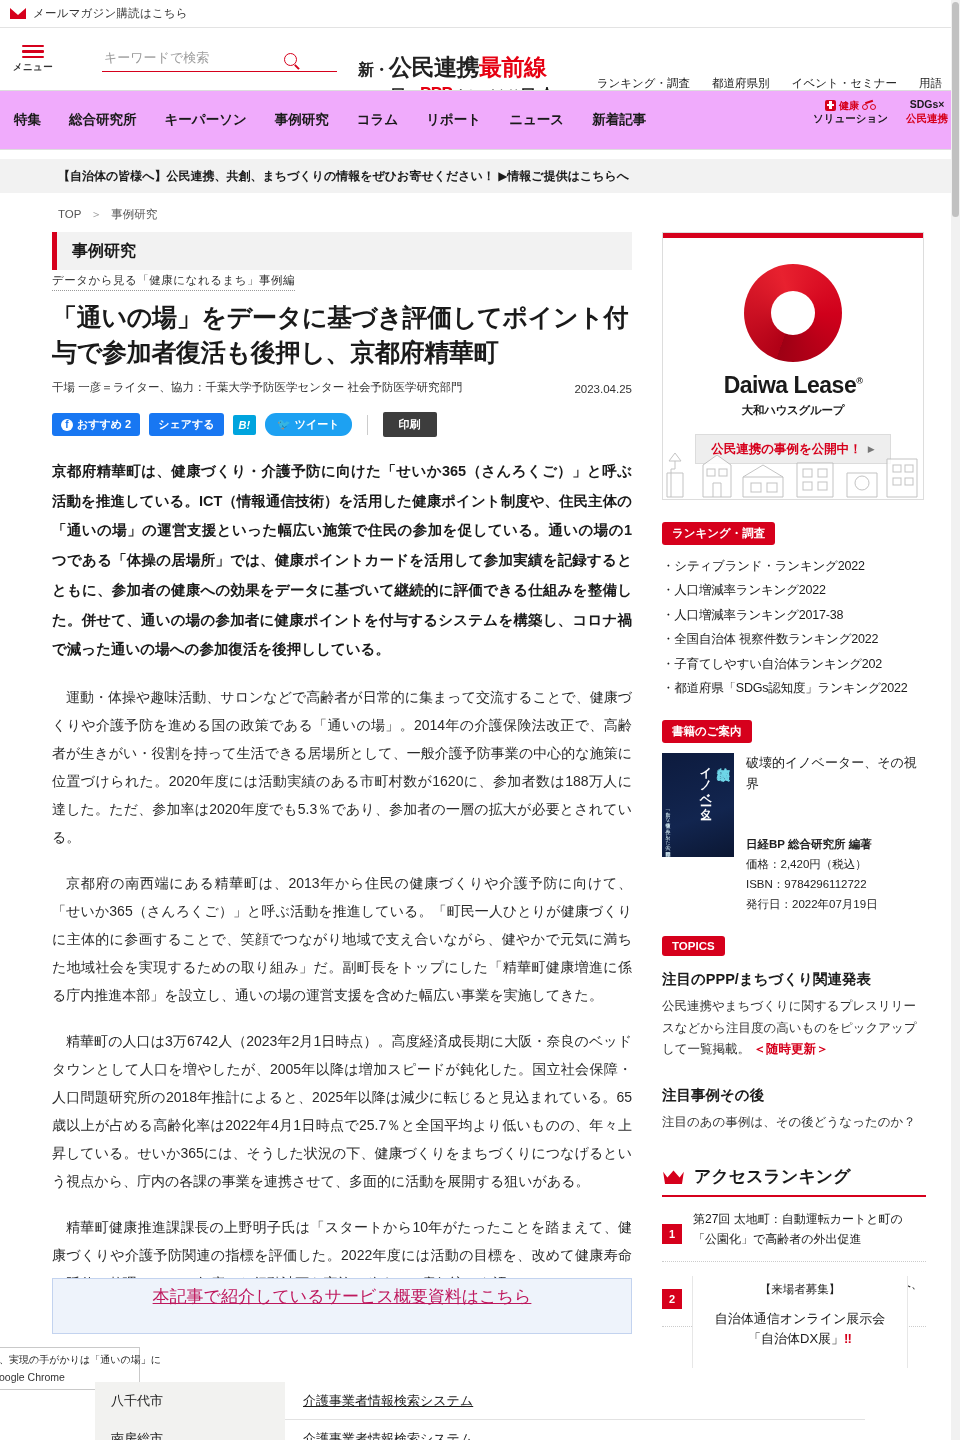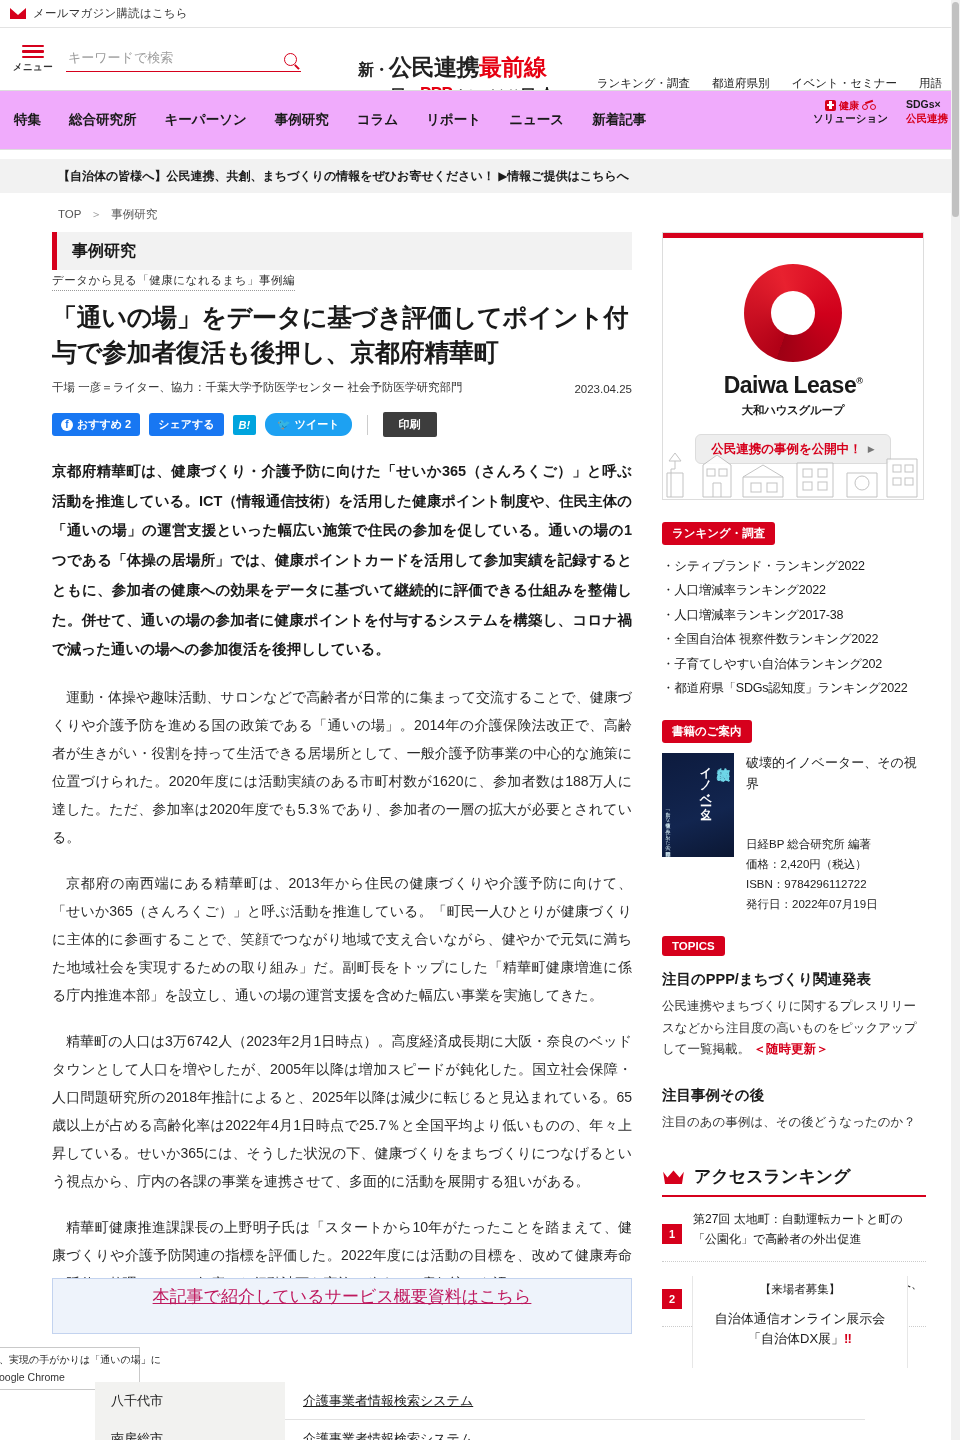--- a/index.html
+++ b/index.html
@@ -29,21 +29,21 @@
   
   .header { height: 62px; display:flex; align-items:center; position:relative; background:#fff; }
   .menu-btn { width: 54px; text-align:center; margin-left: 6px; }
   .hamburger { width: 22px; height: 14px; margin: 0 auto 2px; position:relative; }
   .hamburger i { display:block; height:2.5px; background:#d6001c; margin-bottom:3px; border-radius:1px; }
   .menu-label { font-size: 9.5px; color:#333; font-weight:bold; letter-spacing:.5px; }
   .search-wrap { position: relative; width: 235px; margin-left: 6px; }
   .search-input {
     width: 100%; border: none; border-bottom: 1.4px solid #d6001c;
     font-size: 13px; padding: 4px 24px 6px 2px; color:#333; outline:none;
-    background: transparent; font-family: inherit;
+    background: transparent; font-family: inherit; margin-left: 36px;
   }
   .search-input::placeholder { color:#9b9b9b; }
   .search-icon { position:absolute; right:4px; bottom:6px; width:13px; height:13px;
     border:1.8px solid #d6001c; border-radius:50%; }
   .search-icon::after { content:""; position:absolute; right:-4px; bottom:-3px; width:6px; height:1.8px;
     background:#d6001c; transform: rotate(45deg); }
 
   .logo { position:absolute; left: 358px; top: 28px; width: 220px; text-align:left; }
   .logo-main { font-size: 23px; font-weight: bold; letter-spacing: -0.5px; white-space:nowrap; line-height:1; }
   .logo-main .sm { font-size: 16px; }
@@ -56,21 +56,21 @@
   .top-links { position:absolute; right: 18px; top: 48px; display:flex; gap: 22px; }
   .top-links a { font-size: 11.5px; color:#222; text-decoration:none;
     border-bottom: 1.5px solid #e8a0ac; padding-bottom: 2px; white-space:nowrap; }
 
   
   .gnav { height: 60px; border-top:1px solid #ddd; border-bottom:1px solid #ddd;
     display:flex; align-items:center; position:relative; background:#f0abfc; }
   .gnav .items { display:flex; align-items:center; gap: 28px; padding-left: 14px; }
   .gnav .items a { font-size: 13.5px; font-weight:bold; color:#1a1a1a; text-decoration:none; white-space:nowrap; }
   .gnav-right { position:absolute; right: 12px; top: 0; height:42px; display:flex; align-items:center; gap:18px; }
-  .gnav-badge { line-height:1.3; white-space:nowrap; }
+  .gnav-badge { text-align:center; line-height:1.3; white-space:nowrap; }
   .gnav-badge .r1 { font-size:10px; color:#d6001c; font-weight:bold; display:flex; align-items:center; justify-content:center; gap:3px;}
   .gnav-badge .r2 { font-size:10.5px; font-weight:bold; color:#1a1a1a; }
   .gnav-badge .r2.red { color:#d6001c; }
   .cross-ico { width:11px; height:11px; background:#d6001c; border-radius:2px; position:relative; display:inline-block;}
   .cross-ico::before { content:""; position:absolute; left:4.3px; top:1.6px; width:2.4px; height:7.8px; background:#fff;}
   .cross-ico::after { content:""; position:absolute; left:1.6px; top:4.3px; width:7.8px; height:2.4px; background:#fff;}
   .bike-ico { width:14px; height:10px; position:relative; display:inline-block; }
   .bike-ico i, .bike-ico b { position:absolute; width:6px; height:6px; border:1.5px solid #d6001c; border-radius:50%; bottom:0;}
   .bike-ico i { left:0; } .bike-ico b { right:0; }
   .bike-ico::after{content:"";position:absolute;left:3px;top:1px;width:8px;height:1.5px;background:#d6001c;transform:rotate(-18deg);}
@@ -129,42 +129,42 @@
   .ad .topbar { height: 5px; background:#d6001c; }
   .ad .logo-mark { margin: 26px auto 0; width: 98px; height: 98px; border-radius:50%;
     background: conic-gradient(from 200deg, #b00016, #e8212f 40%, #d0001b 70%, #9d0014);
     position:relative; }
   .ad .logo-mark::after { content:""; position:absolute; left:50%; top:50%; transform:translate(-50%,-50%);
     width: 44px; height:44px; border-radius:50%; background:#fff; }
   .ad .dl { text-align:center; margin-top: 10px; font-size: 23px; font-weight:bold; letter-spacing:-.5px; color:#1a1a1a; }
   .ad .dl sup { font-size: 9px; }
   .ad .dl2 { text-align:center; margin-top: 4px; font-size: 11.5px; font-weight:bold; color:#1a1a1a; letter-spacing:-.3px;}
   .ad .cta { margin: 16px auto 0; width: 196px; height: 30px; background:#eeeeee; border:1px solid #dcdcdc;
-    border-radius:6px; display:flex; align-items:center; justify-content:center; gap:6px; }
+    border-radius:0; display:flex; align-items:center; justify-content:center; gap:6px; }
   .ad .cta span { font-size: 12.5px; font-weight:bold; color:#d6001c; }
   .ad .cta .arw { font-size: 9px; color:#777; }
   .ad .skyline { position:absolute; left:0; right:0; bottom:0; height: 60px; opacity:.85; }
 
   .sec-label { display:inline-block; background:#d6001c; color:#fff; font-size:11.5px; font-weight:bold;
     padding: 4px 10px; border-radius:3px; }
   .rank-list { margin-top: 9px; }
   .rank-list li { list-style:none; font-size: 12.5px; line-height: 1.95; color:#1a1a1a; letter-spacing:-.2px;}
 
   .book { margin-top: 10px; display:flex; gap: 12px; }
   .book-cover { width: 72px; height: 104px; background:#112244; position:relative; overflow:hidden; flex:none;
     background: linear-gradient(160deg,#0d1b3e,#12254f 60%,#0b1733); }
   .book-cover .cv-t { position:absolute; right:4px; top:5px; font-size: 13px; color:#6fd6e8; font-weight:bold;
     writing-mode: vertical-rl; line-height:1.05; letter-spacing:0px; }
   .book-cover .cv-t2 { position:absolute; right:22px; top:5px; font-size: 12px; color:#fff; font-weight:bold;
     writing-mode: vertical-rl; line-height:1.05; }
   .book-cover .cv-b { position:absolute; left:3px; bottom:3px; font-size:5px; color:#cfe6ef; writing-mode: vertical-rl; height:46px;}
   .book-info { flex:1; }
   .book-title { font-size: 13px; line-height: 1.6; color:#1a1a1a; }
   .book-meta { margin-top: 9px; font-size: 11.5px; line-height: 1.75; color:#222; }
-  .book-meta .b { font-weight:normal;margin-top:39px; }
+  .book-meta .b { font-weight:bold;margin-top:39px; }
 
   .topic-h { margin-top: 14px; font-size: 14.5px; font-weight:bold; color:#1a1a1a; }
   .topic-p { margin-top: 7px; font-size: 12.5px; line-height: 1.7; color:#333; }
   .topic-p .red { color:#d6001c; font-weight:bold; }
 
   .rk-head { display:flex; align-items:center; gap:9px; padding-bottom:7px; border-bottom: 2px solid #d6001c; }
   .crown { width: 23px; height: 16px; }
   .rk-head .t { font-size: 17px; font-weight:bold; color:#1a1a1a; }
   .rk-item { display:flex; gap: 11px; padding: 13px 0 11px; border-bottom: 1px dotted #ccc; }
   .rk-num { flex:none; width: 20px; height: 20px; background:#d6001c; color:#fff; font-size: 11px;

